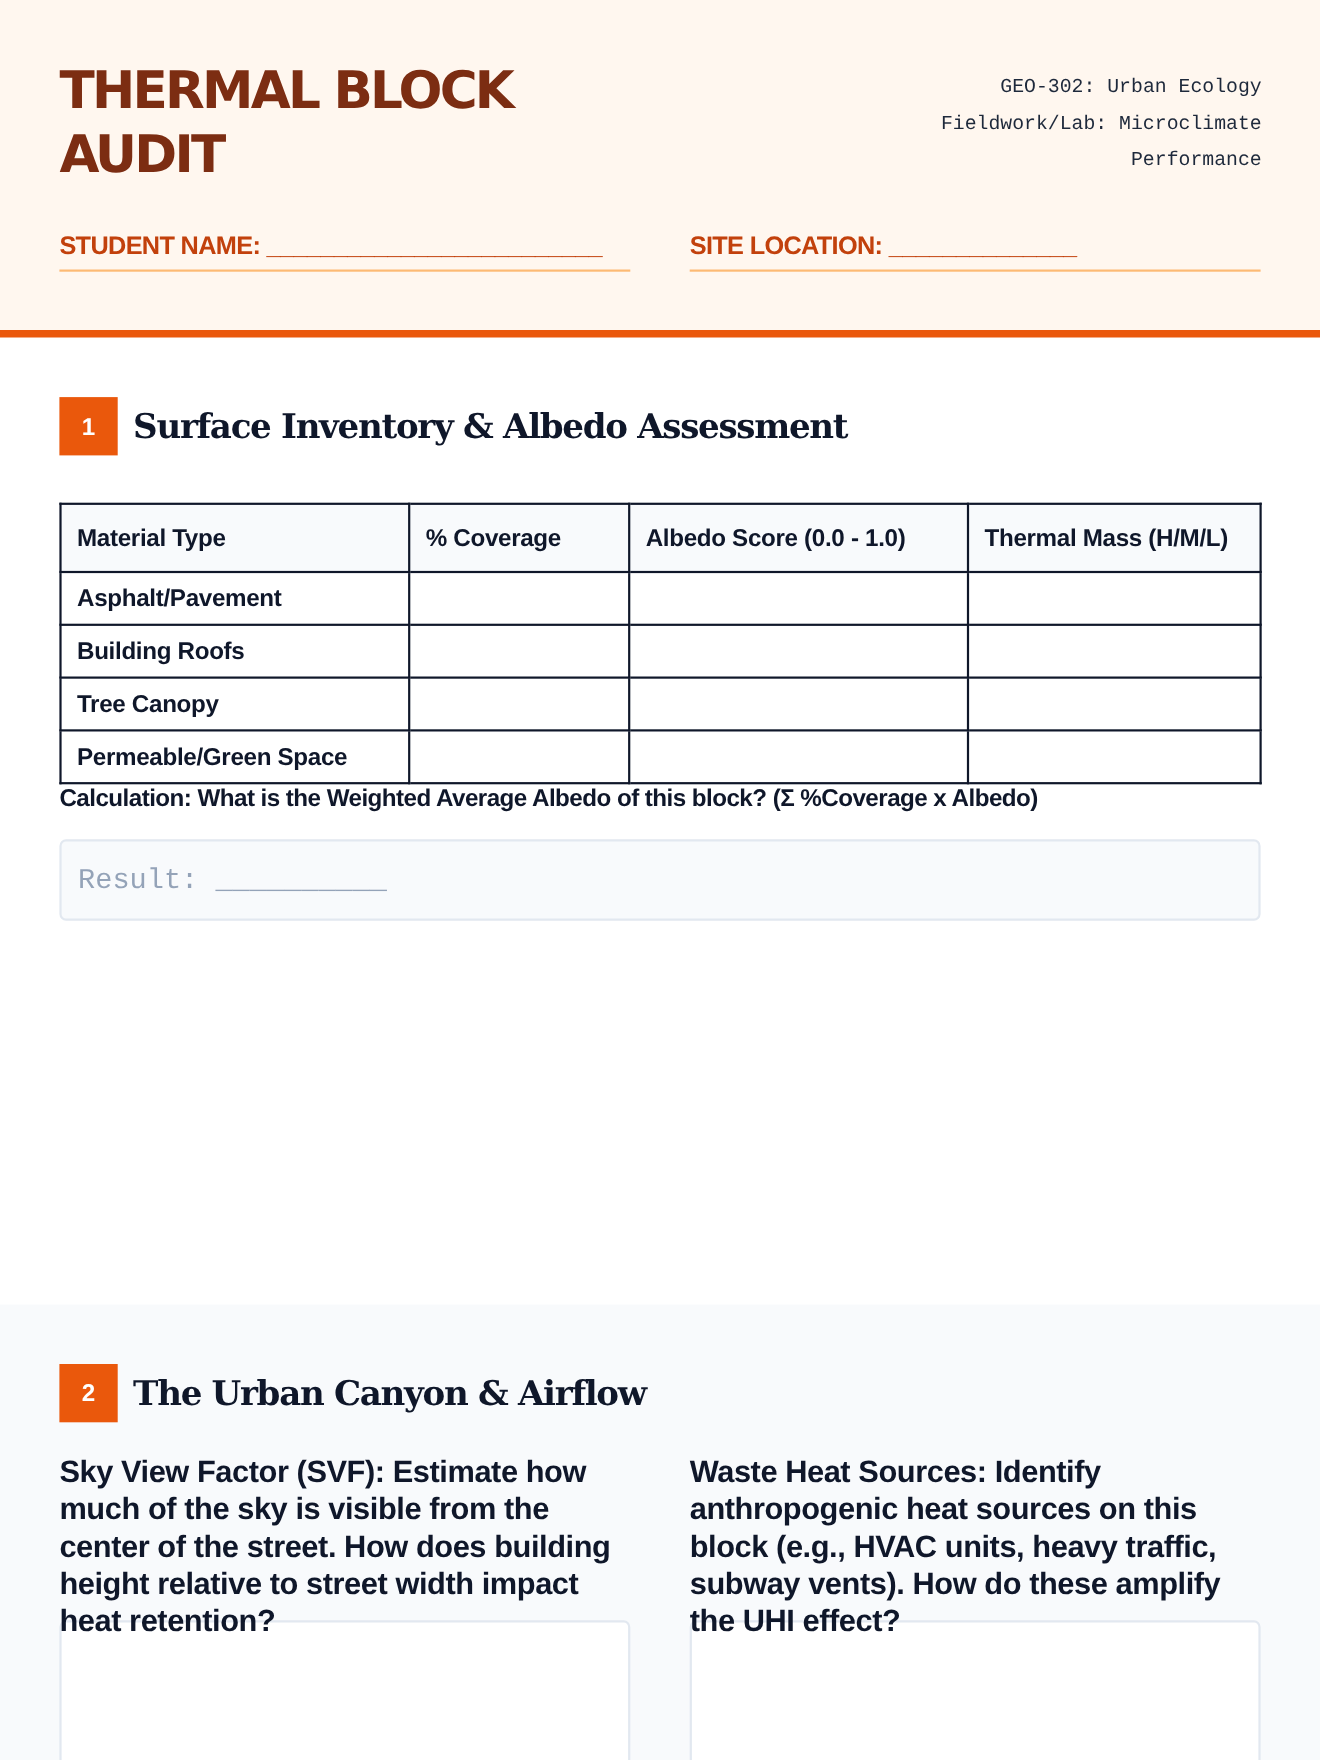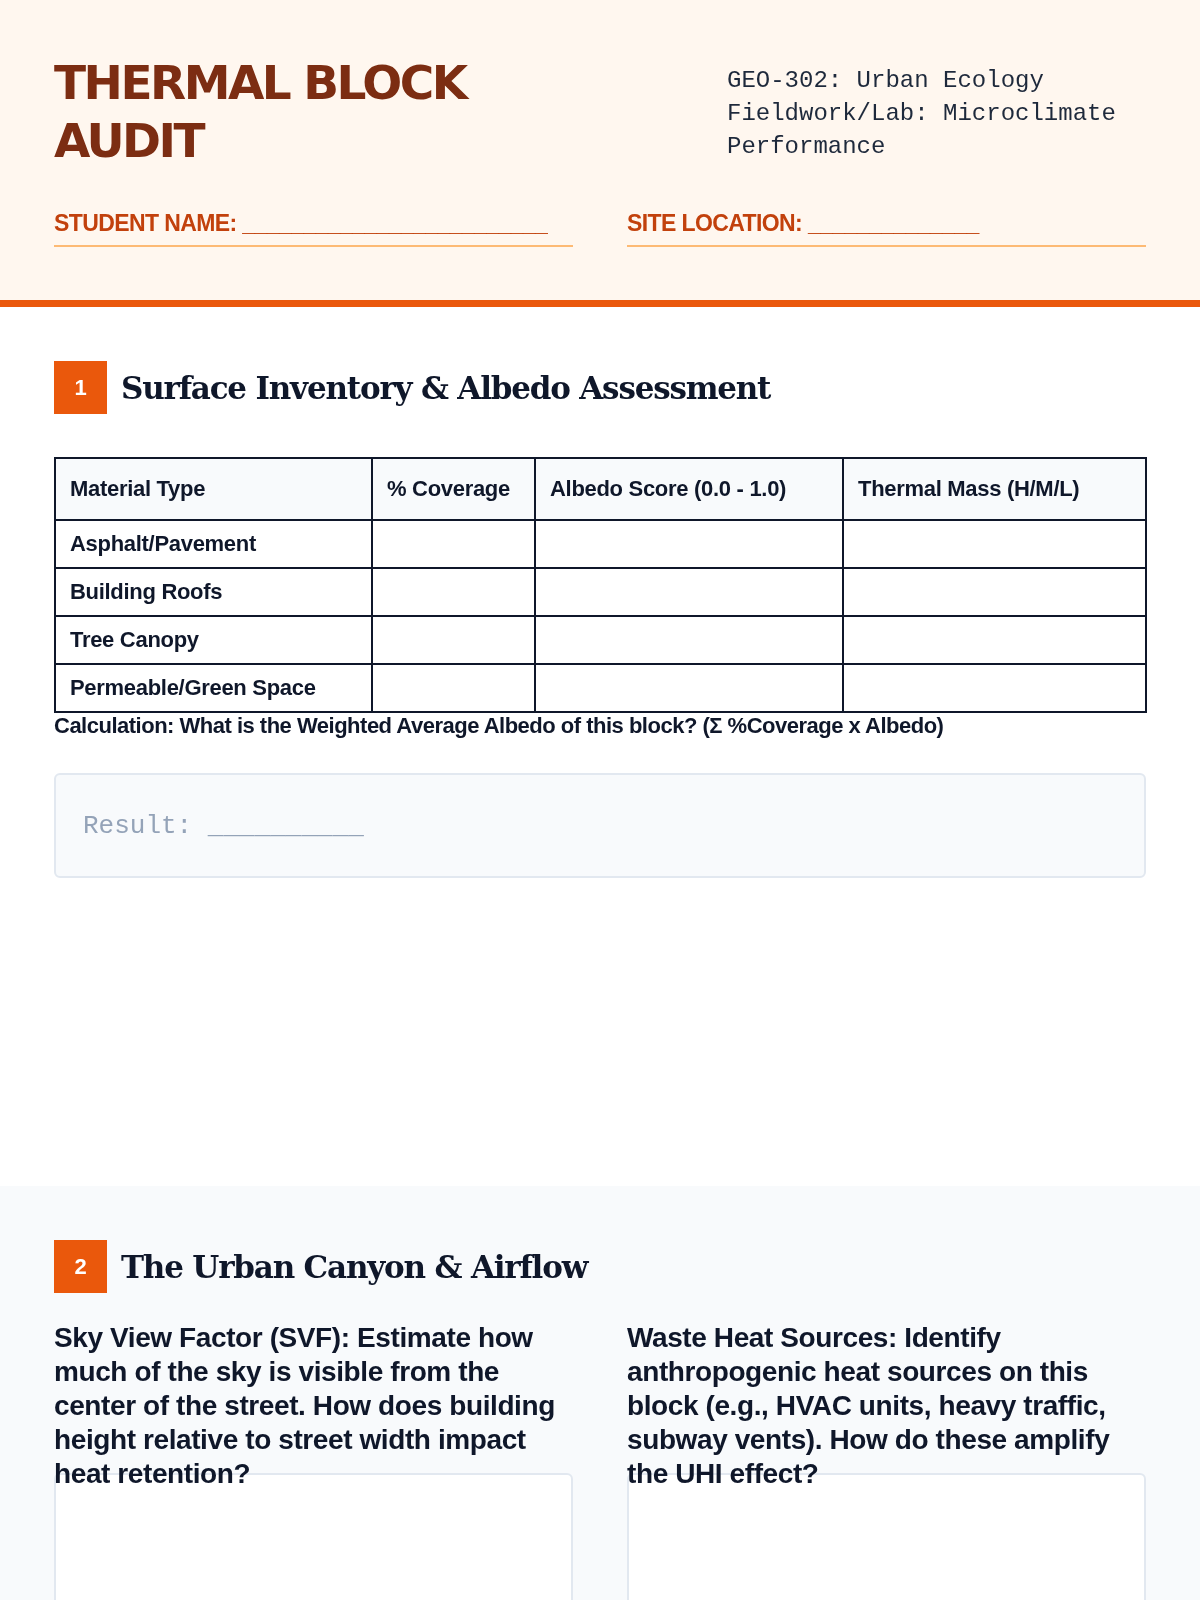--- a/index.html
+++ b/index.html
@@ -19,23 +19,24 @@
       font-weight: bold;
       font-size: 47px;
       line-height: 58px;
       letter-spacing: -2.5px;
       color: #7c2d12;
       width: 480px;
     }
     .course {
       position: absolute; right: 53px; top: 64px;
       font-family: "Liberation Mono", monospace;
-      font-size: 24px;
+      font-size: 18px;
       line-height: 33px;
       color: #1e293b;
+      text-align: right;
       width: 420px;
     }
     .field {
       position: absolute; top: 210px;
       width: 519px;
       border-bottom: 2px solid #fdba74;
       padding-bottom: 8px;
       font-weight: bold;
       font-size: 23px;
       letter-spacing: -0.6px;
@@ -83,35 +84,35 @@
       border: 2px solid #0f172a;
       text-align: left;
       padding: 0 14px;
       font-size: 22px;
       font-weight: bold;
       letter-spacing: -0.3px;
       color: #0f172a;
     }
     table.inv th { background: #f8fafc; height: 62px; }
     table.inv td { height: 48px; background: #ffffff; }
-    .c1 { width: 317px; } .c2 { width: 163px; } .c3 { width: 308px; }
+    .c1 { width: 317px; } .c2 { width: 200px; } .c3 { width: 308px; }
 
     .calc {
       font-size: 22px; font-weight: bold;
       letter-spacing: -0.5px;
       color: #0f172a;
     }
     .result-box {
-      margin-top: 34px;
-      height: 105px;
+      margin-top: 24px;
+      height: 74px;
       background: #f8fafc;
       border: 2px solid #e2e8f0;
       border-radius: 6px;
       display: flex; align-items: center;
-      padding-left: 27px;
+      padding-left: 15px;
       font-family: "Liberation Mono", monospace;
       font-size: 26px;
       color: #94a3b8;
     }
 
     .cols { display: flex; justify-content: space-between; margin-top: 28px; }
     .col { width: 519px; }
     .q {
       font-size: 28px; font-weight: bold;
       line-height: 34px;

